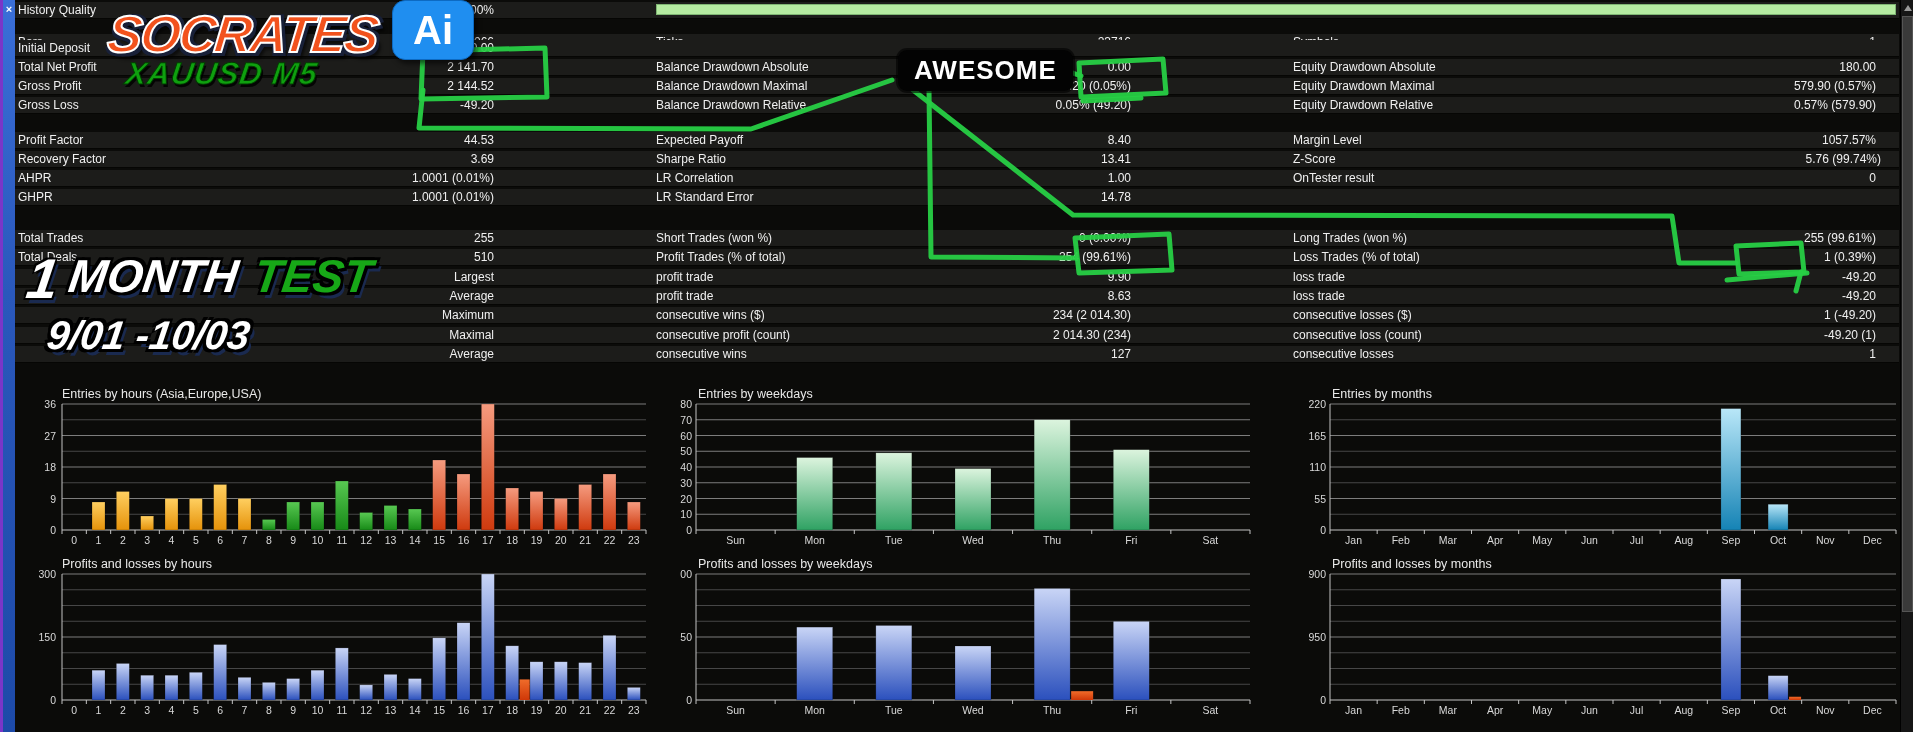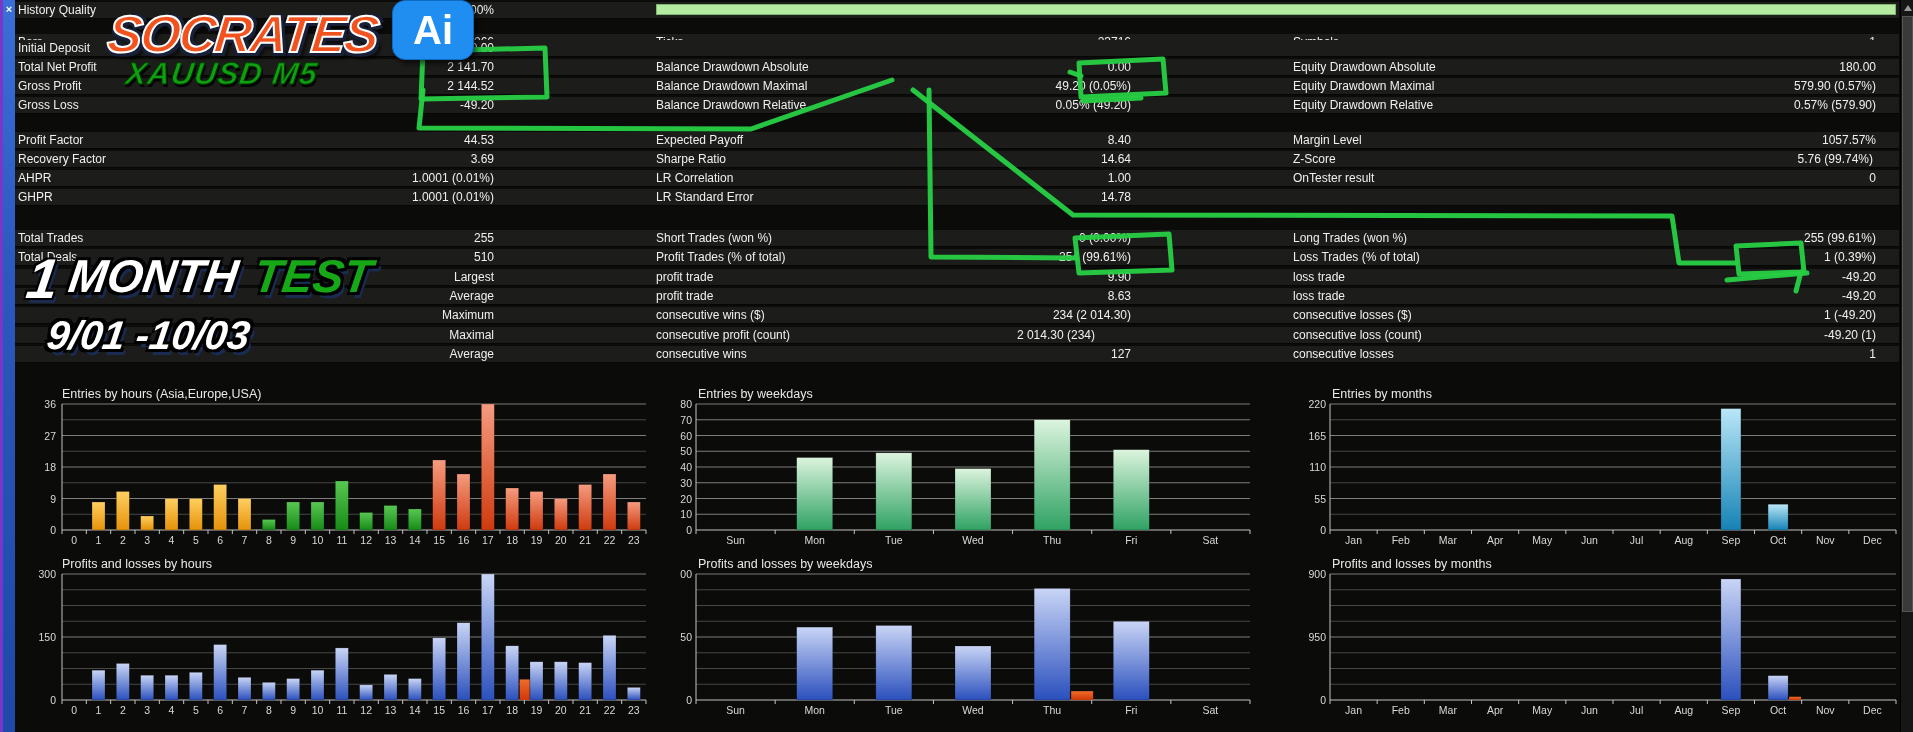--- a/index.html
+++ b/index.html
@@ -107,23 +107,23 @@
         <span class="sv" style="right: 1405px;">44.53</span>
         <span class="sl" style="left: 641px;">Expected Payoff</span>
         <span class="sv" style="right: 768px;">8.40</span>
         <span class="sl" style="left: 1278px;">Margin Level</span>
         <span class="sv" style="right: 23px;">1057.57%</span>
       </div>
       <div class="srow" style="top: 151px;">
         <span class="sl" style="left: 3px;">Recovery Factor</span>
         <span class="sv" style="right: 1405px;">3.69</span>
         <span class="sl" style="left: 641px;">Sharpe Ratio</span>
-        <span class="sv" style="right: 768px;">14.64</span>
+        <span class="sv" style="right: 768px;">13.41</span>
         <span class="sl" style="left: 1278px;">Z-Score</span>
-        <span class="sv" style="right: 26px; margin-left: 12px;">5.76 (99.74%)</span>
+        <span class="sv" style="right: 18px; margin-left: 12px;">5.76 (99.74%)</span>
       </div>
       <div class="srow" style="top: 170px;">
         <span class="sl" style="left: 3px;">AHPR</span>
         <span class="sv" style="right: 1405px;">1.0001 (0.01%)</span>
         <span class="sl" style="left: 641px;">LR Correlation</span>
         <span class="sv" style="right: 768px;">1.00</span>
         <span class="sl" style="left: 1278px;">OnTester result</span>
         <span class="sv" style="right: 23px;">0</span>
       </div>
       <div class="srow" style="top: 189px;">
@@ -165,21 +165,21 @@
       <div class="srow" style="top: 307px;">
         <span class="sv" style="right: 1405px;">Maximum</span>
         <span class="sl" style="left: 641px;">consecutive wins ($)</span>
         <span class="sv" style="right: 768px;">234 (2 014.30)</span>
         <span class="sl" style="left: 1278px;">consecutive losses ($)</span>
         <span class="sv" style="right: 23px;">1 (-49.20)</span>
       </div>
       <div class="srow" style="top: 327px;">
         <span class="sv" style="right: 1405px;">Maximal</span>
         <span class="sl" style="left: 641px;">consecutive profit (count)</span>
-        <span class="sv" style="right: 804px;">2 014.30 (234)</span>
+        <span class="sv" style="right: 768px;">2 014.30 (234)</span>
         <span class="sl" style="left: 1278px;">consecutive loss (count)</span>
         <span class="sv" style="right: 23px;">-49.20 (1)</span>
       </div>
       <div class="srow" style="top: 346px;">
         <span class="sv" style="right: 1405px;">Average</span>
         <span class="sl" style="left: 641px;">consecutive wins</span>
         <span class="sv" style="right: 768px;">127</span>
         <span class="sl" style="left: 1278px;">consecutive losses</span>
         <span class="sv" style="right: 23px;">1</span>
       </div>
@@ -720,20 +720,21 @@
     <path d="M929,90 L931,257 L1075,258"></path>
     <path d="M1075,238 L1169,234 L1172,270 L1079,273 Z"></path>
     <path d="M1736,246 L1801,243 L1804,272 L1739,274 Z"></path>
     <path d="M1727,280 L1807,273"></path>
     <path d="M1801,272 L1796,291"></path>
   </svg>
 
   <div class="logo-text">SOCRATES</div>
   <div class="ai-badge">Ai</div>
   <div class="logo-sub">XAUUSD M5</div>
+  <div class="awesome">AWESOME</div>
 
   <div class="stamp">
     <span class="l1">
       <span class="st1">1</span>
       <span class="stM">MONTH</span>
       <span class="stT">TEST</span>
     </span>
     <span class="l2">9/01 -10/03</span>
   </div>
 

